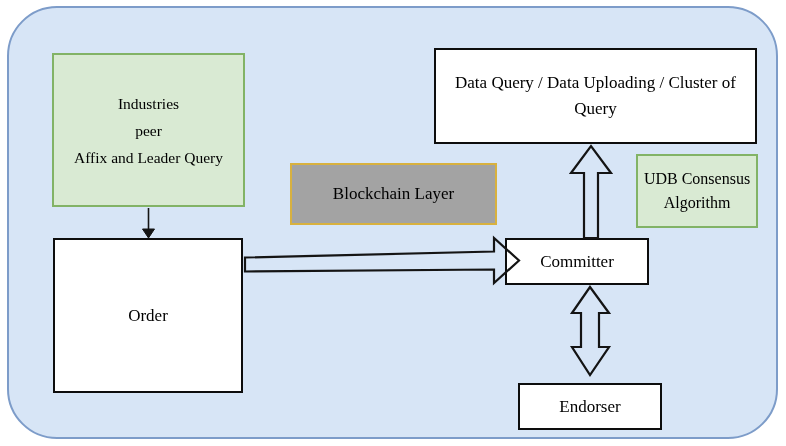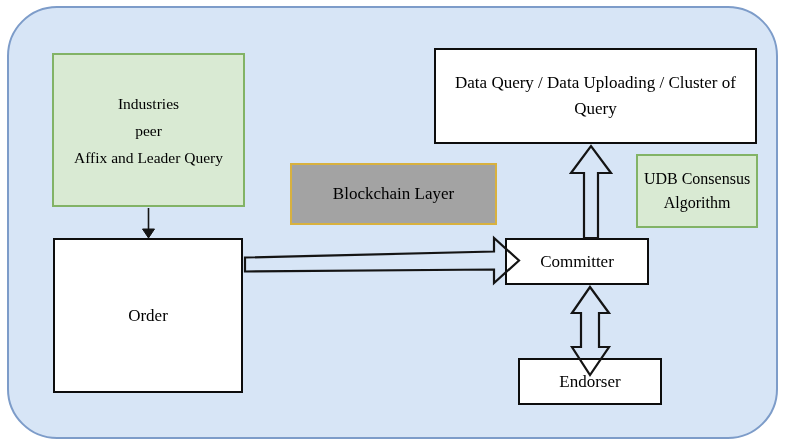--- a/index.html
+++ b/index.html
@@ -68,21 +68,21 @@
   #udb-box {
     left: 636px; top: 154px; width: 122px; height: 74px;
     font-size: 16px; line-height: 24px;
     padding: 8px 2px;
   }
   #committer-box {
     left: 505px; top: 238px; width: 144px; height: 47px;
     font-size: 17px;
   }
   #endorser-box {
-    left: 518px; top: 358px; width: 144px; height: 47px;
+    left: 518px; top: 383px; width: 144px; height: 47px;
     font-size: 17px;
   }
   #arrow-layer {
     position: absolute;
     left: 0; top: 0;
     width: 786px; height: 446px;
     pointer-events: none;
   }
   #arrow-layer path, #arrow-layer line, #arrow-layer polygon {
     stroke: #141414;

